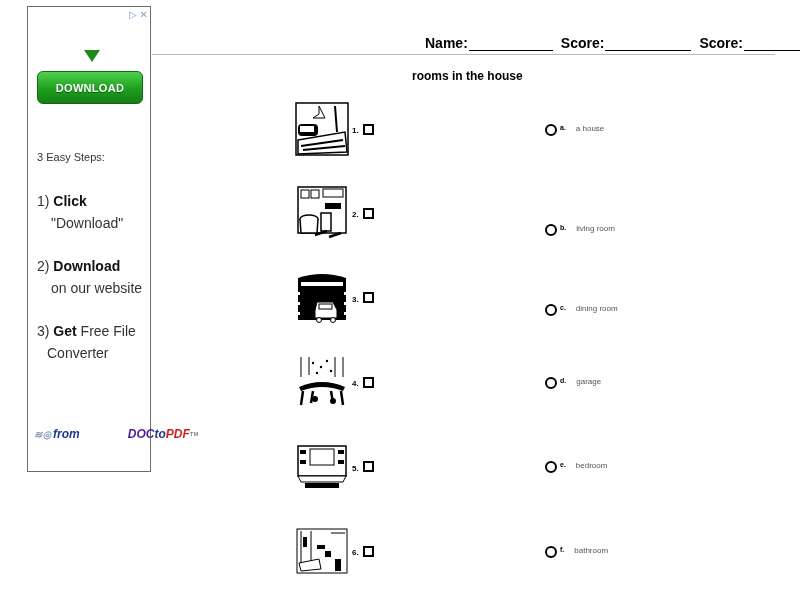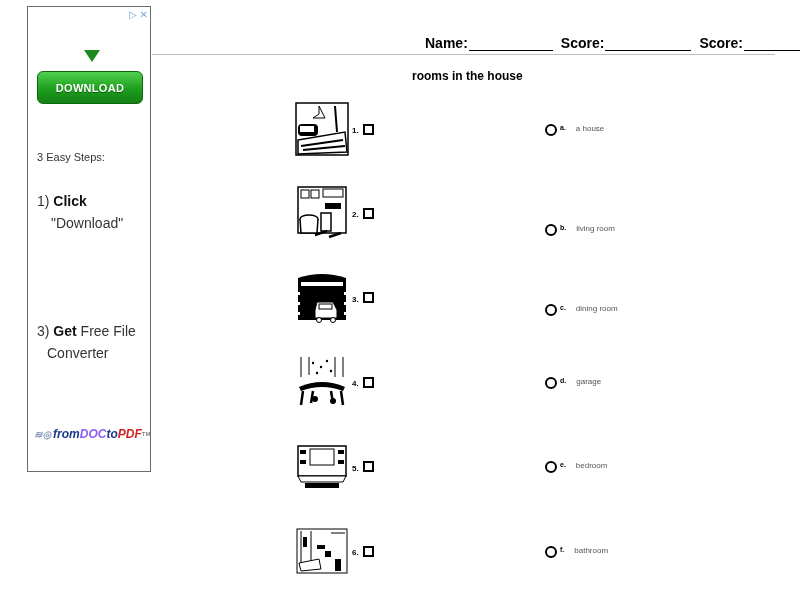--- a/index.html
+++ b/index.html
@@ -9,21 +9,21 @@
   .ad-controls span { display:inline-block; }
   .ad-arrow { position:absolute; left:56px; top:43px; width:0; height:0; border-left:8px solid transparent; border-right:8px solid transparent; border-top:12px solid #1e8a1e; }
   .ad-download { position:absolute; left:9px; top:64px; width:106px; height:33px; border-radius:6px; background:linear-gradient(#4fd04f,#1d9e1d 55%,#158015); border:1px solid #0f6a0f; color:#fff; font-weight:bold; font-size:11px; display:flex; align-items:center; justify-content:center; letter-spacing:0.3px; box-sizing:border-box; text-shadow:0 1px 0 #0b5a0b; }
   .ad-steps-title { position:absolute; left:9px; top:144px; font-size:11px; color:#333; }
   .ad-step { position:absolute; left:9px; font-size:14px; color:#333; line-height:22px; }
   .ad-step b { color:#111; }
   .ad-step .indent { padding-left:14px; display:block; }
   .ad-logo { position:absolute; left:6px; top:420px; font-size:12px; font-style:italic; font-weight:bold; display:flex; align-items:center; }
   .ad-logo .swoosh { color:#8a9bb8; font-size:10px; margin-right:2px; }
   .ad-logo .from { color:#1a3a8a; }
-  .ad-logo .doc { color:#8b5cf6; }
+  .ad-logo .doc { color:#4c1d95;padding-left:48px; }
   .ad-logo .to { color:#1a3a8a; }
   .ad-logo .pdf { color:#d02020; }
   .ad-logo sup { font-size:6px; color:#888; font-style:normal; }
 
   .sep { position:absolute; left:152px; top:54px; width:623px; height:1px; background:#bbb; }
   .header-fields { position:absolute; top:35px; left:425px; display:flex; font-size:14px; font-weight:bold; }
   .hf { display:flex; align-items:flex-end; margin-right:8px; }
   .hf .line { display:inline-block; border-bottom:1.5px solid #000; height:10px; margin-left:1px; }
   .title { position:absolute; left:412px; top:69px; font-size:12px; font-weight:bold; }
 
@@ -43,20 +43,24 @@
     <span>▷</span>
     <span>✕</span>
   </div>
   <div class="ad-arrow"></div>
   <div class="ad-download">DOWNLOAD</div>
   <div class="ad-steps-title">3 Easy Steps:</div>
 
   <div class="ad-step" style="top:183px">
     <span>1)</span> <b>Click</b>
     <span class="indent">"Download"</span>
+  </div>
+  <div class="ad-step" style="top:248px">
+    <span>2)</span> <b>Download</b>
+    <span class="indent">on our website</span>
   </div>
   <div class="ad-step" style="top:313px">
     <span>3)</span> <b>Get</b><span> Free File</span>
     <span class="indent" style="padding-left:10px">Converter</span>
   </div>
 
   <div class="ad-logo">
     <span class="swoosh">≋◎</span>
     <span class="from">from</span>
       <span class="doc">DOC</span>

